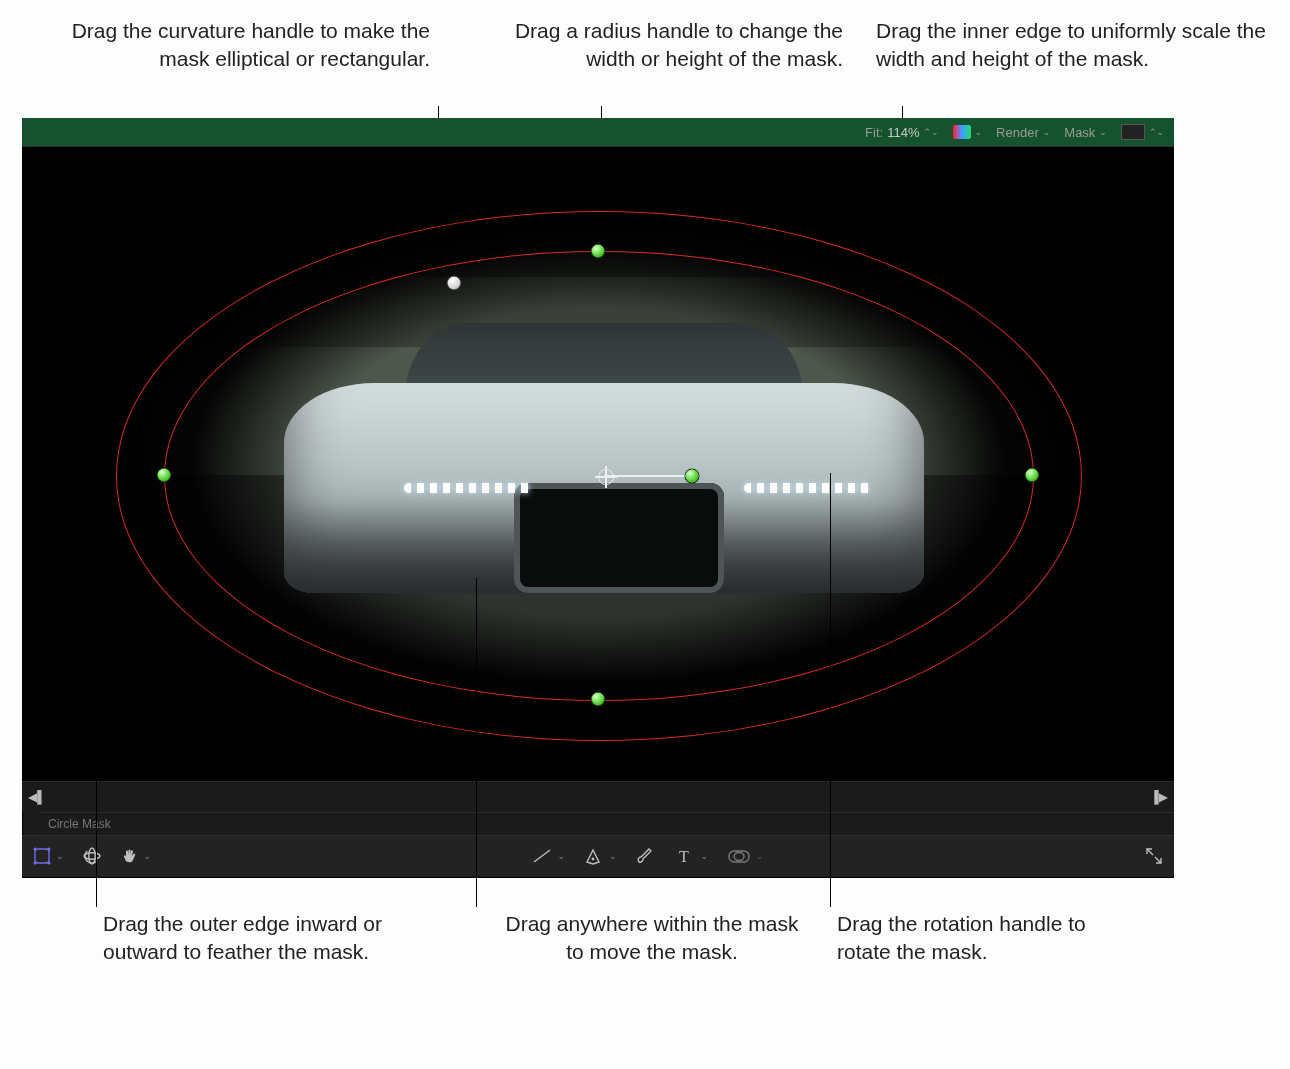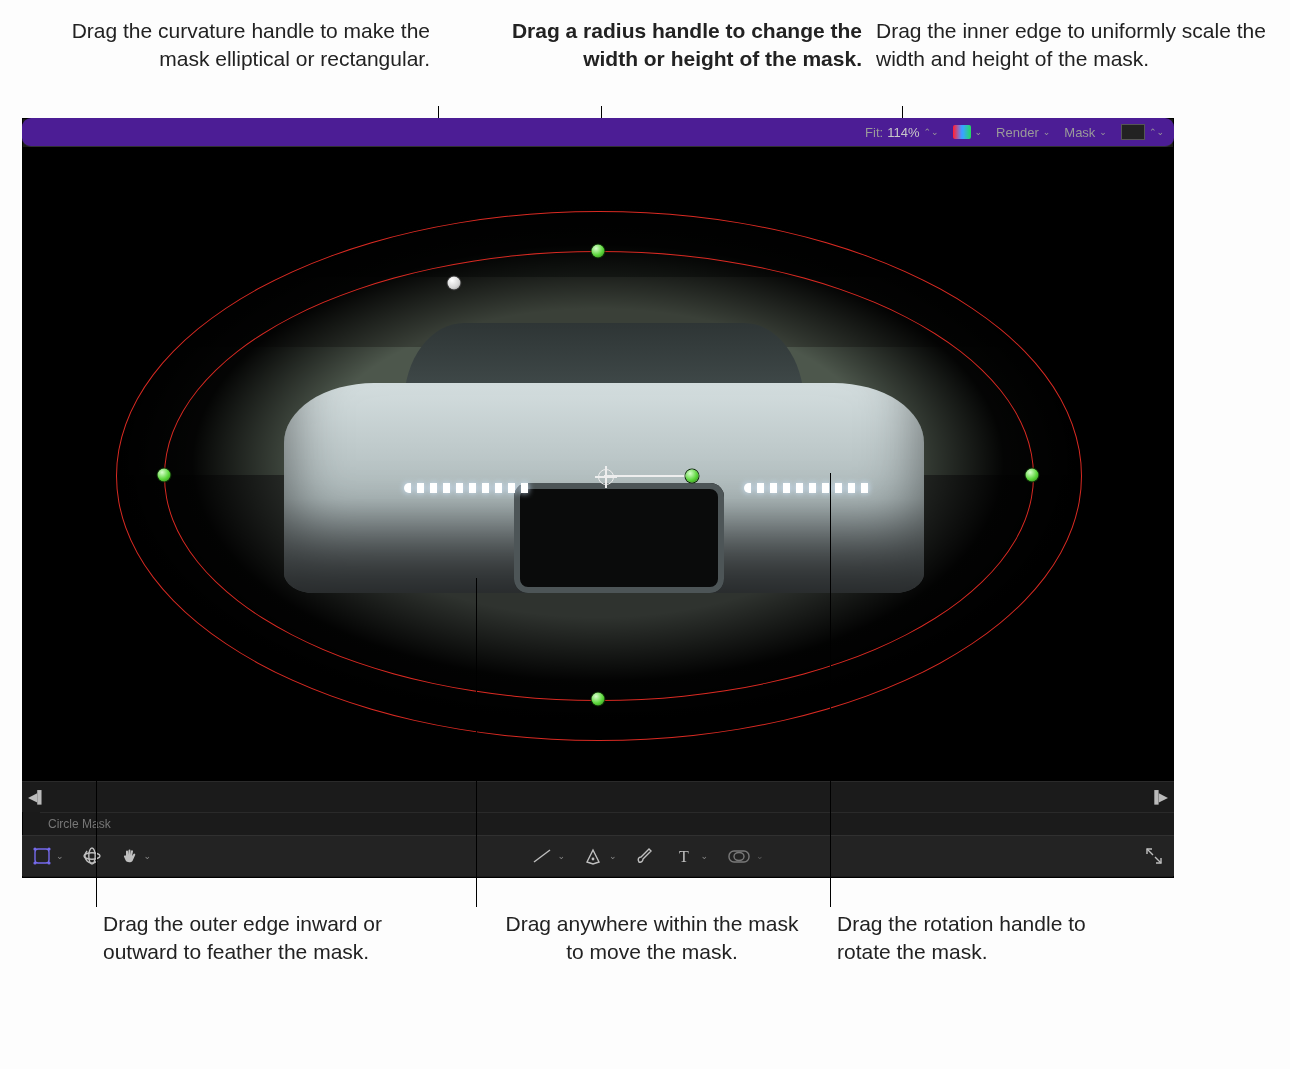--- a/index.html
+++ b/index.html
@@ -42,28 +42,27 @@
     left:22px;top:118px;
     width:1152px;height:760px;
     background:var(--bg);
     color:var(--text-light);
     font-size:13px;
     box-shadow:0 0 0 1px #000 inset;
     overflow:hidden;
   }
   .topbar{
     height:28px;
-    background:#4c1d95;
+    background:#14532d;
     border-bottom:1px solid var(--border);
     display:flex;
     align-items:center;
     justify-content:flex-end;
     gap:14px;
     padding:0 10px;
-    border-radius:9px;
   }
   .tb-item{display:flex;align-items:center;gap:4px;color:var(--text-dim);}
   .tb-item.clickable{cursor:default;}
   .chev{font-size:9px;color:var(--text-dim);}
   .color-swatch{
     width:18px;height:14px;border-radius:2px;
     background:linear-gradient(90deg,#e23,#4a9cff,#3ad36b);
     filter:saturate(1.2);
   }
   .monitor-swatch{
@@ -181,21 +180,21 @@
   svg .s{fill:none;stroke:#bfbfbf;stroke-width:1.4;}
   svg .sf{fill:#bfbfbf;}
 </style>
 </head>
 <body>
 <div class="stage">
 
   <div class="callout right" style="left:60px;top:17px;width:370px;">Drag the curvature handle to make the mask elliptical or rectangular.</div>
   <div class="leader" style="left:438px;top:106px;height:188px;"></div>
 
-  <div class="callout right" style="left:492px;top:17px;width:370px;font-weight:bold;">Drag a radius handle to change the width or height of the mask.</div>
+  <div class="callout right" style="left:473px;top:17px;width:370px;">Drag a radius handle to change the width or height of the mask.</div>
   <div class="leader" style="left:601px;top:106px;height:158px;"></div>
 
   <div class="callout" style="left:876px;top:17px;width:400px;">Drag the inner edge to uniformly scale the width and height of the mask.</div>
   <div class="leader" style="left:902px;top:106px;height:234px;"></div>
 
   <div class="app">
     <div class="topbar">
       <div class="tb-item clickable">
         <span>Fit:</span>
         <span style="color:#c8c8c8;">114%</span>

